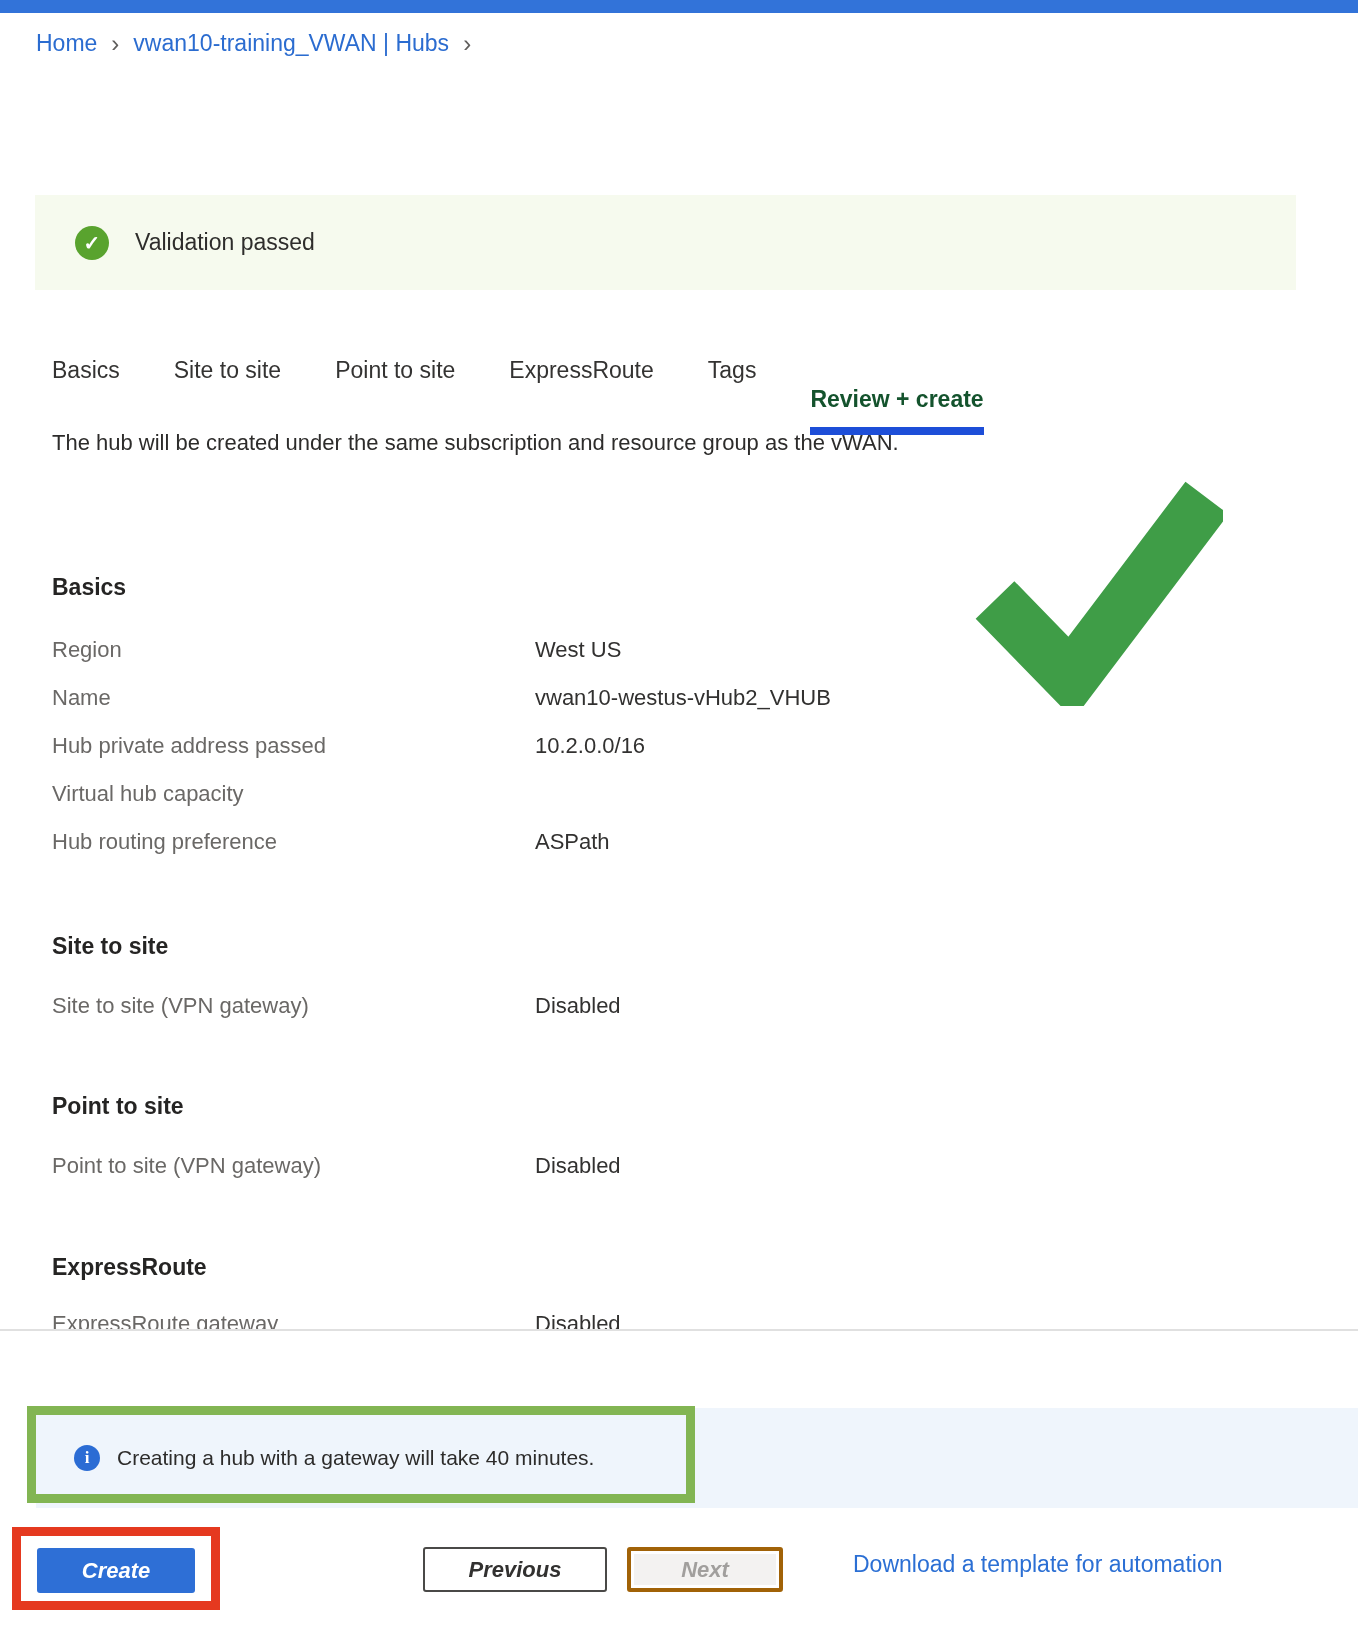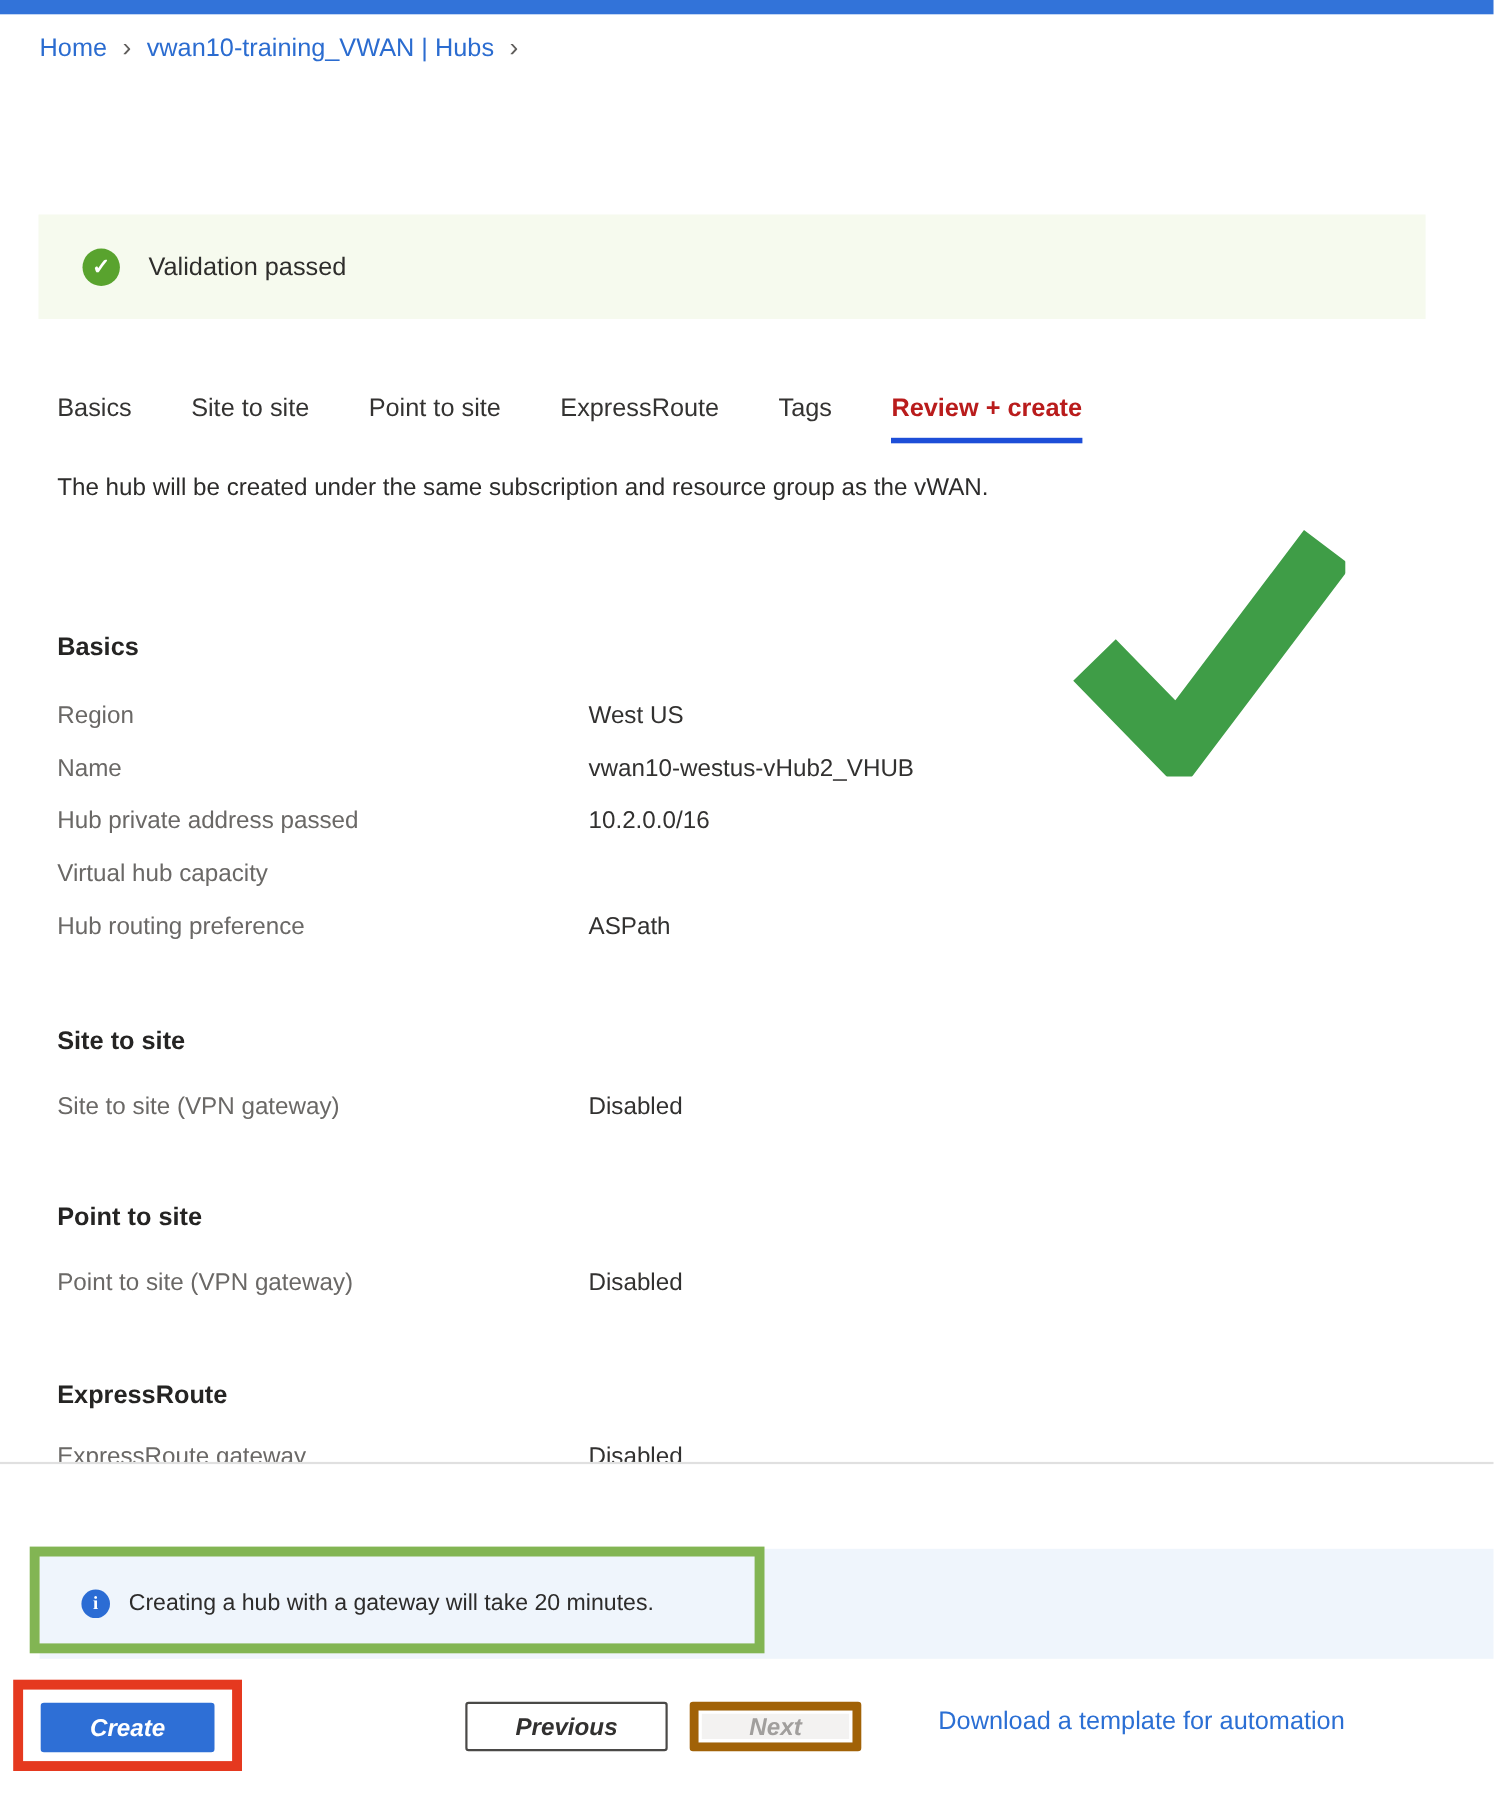--- a/index.html
+++ b/index.html
@@ -18,21 +18,21 @@
   .more-dots { margin-left:42px; margin-top:6px; font-size:26px; font-weight:700; color:#4a4947; letter-spacing:3px; cursor:pointer; }
 
   .validation-banner { position:absolute; left:35px; top:195px; width:1261px; height:95px;
     background:#f6faee; display:flex; align-items:center; padding-left:40px; }
   .check-circle { width:34px; height:34px; border-radius:50%; background:#59a32e; color:#fff;
     display:flex; align-items:center; justify-content:center; font-size:20px; font-weight:700; flex:0 0 auto; }
   .validation-text { margin-left:26px; font-size:23px; color:#2e2d2b; }
 
   .tabs { position:absolute; left:52px; top:356px; display:flex; gap:54px; }
   .tab { font-size:23px; color:#343332; line-height:28px; padding-bottom:14px; cursor:pointer; white-space:nowrap; }
-  .tab.active { font-weight:700; color:#b91c1c; border-bottom:5px solid #1d4ed8; }
+  .tab.active { font-weight:700; color:#14532d; border-bottom:8px solid #1d4ed8;margin-top:29px; }
 
   .description { position:absolute; left:52px; top:430px; font-size:22px; color:#2d2c2b; }
 
   .big-check { position:absolute; left:975px; top:478px; }
 
   .sec-heading { position:absolute; left:52px; font-size:23px; font-weight:700; color:#252423; }
   .kv-label { position:absolute; left:52px; font-size:22px; color:#6a6866; }
   .kv-value { position:absolute; left:535px; font-size:22px; color:#323130; }
 
   .clip-row { position:absolute; left:0; top:1311px; width:900px; height:18px; overflow:hidden;text-align:right; }
@@ -51,21 +51,21 @@
     border:9px solid #82b553; pointer-events:none; }
   .red-box { position:absolute; left:12px; top:1527px; width:208px; height:83px;
     border:9px solid #e5391f; pointer-events:none; }
 
   .btn { position:absolute; height:45px; font-size:22px; font-weight:700; border-radius:3px;
     display:flex; align-items:center; justify-content:center; cursor:pointer;
     font-family:"Liberation Sans", sans-serif;font-style:italic; }
   .create-btn { left:37px; top:1548px; width:158px; background:#2e6fd6; color:#ffffff; border:none; }
   .previous-btn { left:423px; top:1547px; width:184px; background:#ffffff; color:#323130; border:2px solid #4a4947; }
   .next-btn { left:627px; top:1547px; width:156px; background:#f3f2f1; color:#a19f9d;
-    border:8px solid #a16207; box-shadow:inset 0 0 0 3px #ffffff; cursor:default; }
+    border:4px solid #a16207; box-shadow:inset 0 0 0 3px #ffffff; cursor:default; }
   .download-link { position:absolute; left:853px; top:1551px; font-size:23px; color:#2b6fd4;
     text-decoration:none; cursor:pointer; }
 </style>
 </head>
 <body>
 
 <div class="stage">
 
   <div class="topbar"></div>
 
@@ -119,21 +119,21 @@
   <div class="sec-heading" style="top:1254px">ExpressRoute</div>
   <div class="clip-row">
     <div class="kv-label">ExpressRoute gateway</div>
     <div class="kv-value">Disabled</div>
   </div>
 
   <div class="divider"></div>
 
   <div class="footer-banner">
     <span class="info-circle">i</span>
-    <span class="footer-banner-text">Creating a hub with a gateway will take 20 minutes.</span>
+    <span class="footer-banner-text">Creating a hub with a gateway will take 40 minutes.</span>
   </div>
 
   <div class="green-box"></div>
   <div class="red-box"></div>
 
   <button class="btn create-btn">Create</button>
   <button class="btn previous-btn">Previous</button>
   <button class="btn next-btn" disabled="">Next</button>
   <a class="download-link">Download a template for automation</a>
 

